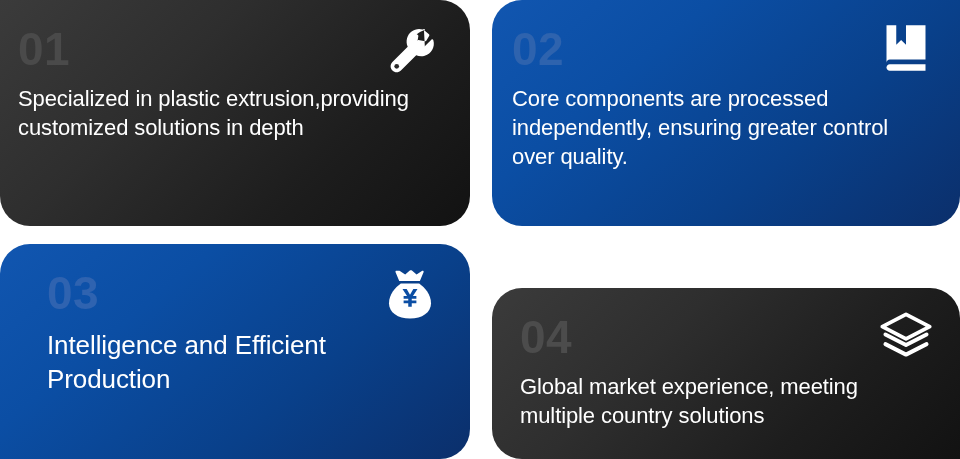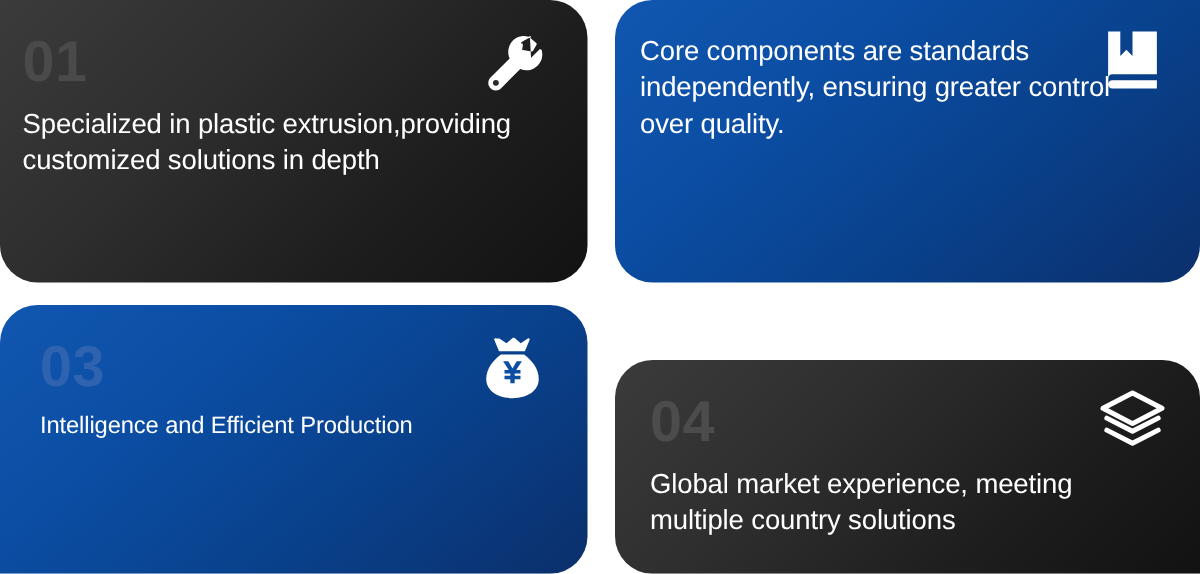--- a/index.html
+++ b/index.html
@@ -49,21 +49,21 @@
     border-bottom-left-radius: 30px;
     padding-left: 18px;
   }
   .card-2 {
     border-top-right-radius: 0px;
     background: linear-gradient(145deg, #1559b3 0%, #0d4ea6 25%, #0a4290 55%, #0d2f66 100%);
   }
   .card-3 {
     border-top-left-radius: 30px;
     border-bottom-left-radius: 0px;
-    padding-left: 32px;
+    padding-left: 47px;
     background: linear-gradient(150deg, #0f55ae 0%, #0b4da3 30%, #0a4391 60%, #0c2f69 100%);
   }
   .card-4 {
     border-bottom-right-radius: 0px;
     padding-left: 28px;
     background: linear-gradient(140deg, #3f3f3f 0%, #313131 30%, #222222 65%, #141414 100%);
     margin-top: 44px;
   }
 
   .card-number {
@@ -81,21 +81,21 @@
 
   .card-text {
     font-size: 22px;
     font-weight: 400;
     line-height: 1.32;
     color: #ffffff;
     margin: 0;
     max-width: 430px;
     letter-spacing: -0.1px;
   }
-  .card-3 .card-text { font-size: 19px; }
+  .card-3 .card-text { font-size: 26px; }
 
   .card-icon {
     position: absolute;
     top: 26px;
     right: 26px;
     width: 52px;
     height: 52px;
     display: block;
     pointer-events: none;
   }
@@ -117,21 +117,22 @@
     <span class="card-icon">
       <svg viewBox="0 0 64 64" xmlns="http://www.w3.org/2000/svg" aria-hidden="true">
         <path fill="#ffffff" d="M46.5 6.2c-7.6-2.3-15.6 2.1-17.8 9.8-1 3.5-0.7 7 0.7 10L11.9 43.5c-2.7 2.7-2.7 7 0 9.7 2.7 2.7 7 2.7 9.7 0l17.5-17.5c3 1.3 6.4 1.6 9.8 0.6 7.6-2.2 12-10.2 9.8-17.8-0.3-1-1.6-1.3-2.3-0.5l-8.1 8.1c-0.5 0.5-1.3 0.6-1.9 0.2l-5.5-3.2c-0.5-0.3-0.8-0.9-0.7-1.5l1.3-7.6c0.1-0.7-0.2-1.3-0.8-1.6l-1.2-0.6c0 0 6.6-4.7 8.8-4.7 0.8-0.3 1-1.3 0.2-1.5z"></path>
         <path fill="#ffffff" d="M47.9 5.9c-0.4-0.1-0.7 0.4-0.4 0.7l6.2 5.2c0.5 0.4 0.6 1.1 0.3 1.6l-3.2 5.5c-0.3 0.5-0.9 0.8-1.5 0.7l-7.6-1.3c-0.6-0.1-1.2 0.2-1.5 0.7l-2.8 5c-0.3 0.5-0.2 1.2 0.2 1.6l4.6 4.6c0.4 0.4 1 0.5 1.6 0.3l5.3-2.2"></path>
         <circle cx="16.8" cy="48.3" r="2.7" fill="#2a2a2a"></circle>
       </svg>
     </span>
   </div>
 
   <div class="card blue card-2">
-    <div class="card-text">Core components are standards independently, ensuring greater control over quality.</div>
+    <div class="card-number">02</div>
+    <div class="card-text">Core components are processed independently, ensuring greater control over quality.</div>
     <span class="card-icon">
       <svg viewBox="0 0 64 64" xmlns="http://www.w3.org/2000/svg" aria-hidden="true">
         <path fill="#ffffff" d="M8 4h12v24l6-6 6 6V4h24v42H12c-2.2 0-4 1.8-4 4V4z"></path>
         <path fill="#ffffff" d="M12 52h44v8H12c-2.2 0-4-1.8-4-4s1.8-4 4-4z"></path>
       </svg>
     </span>
   </div>
 
   <div class="card blue card-3">
     <div class="card-number">03</div>

